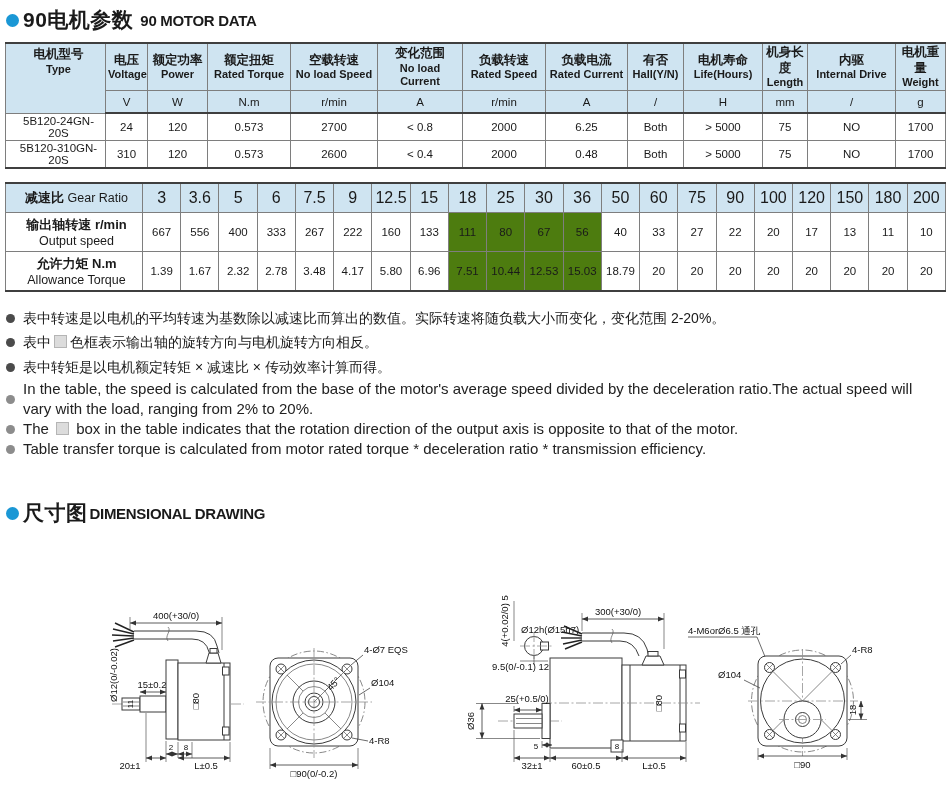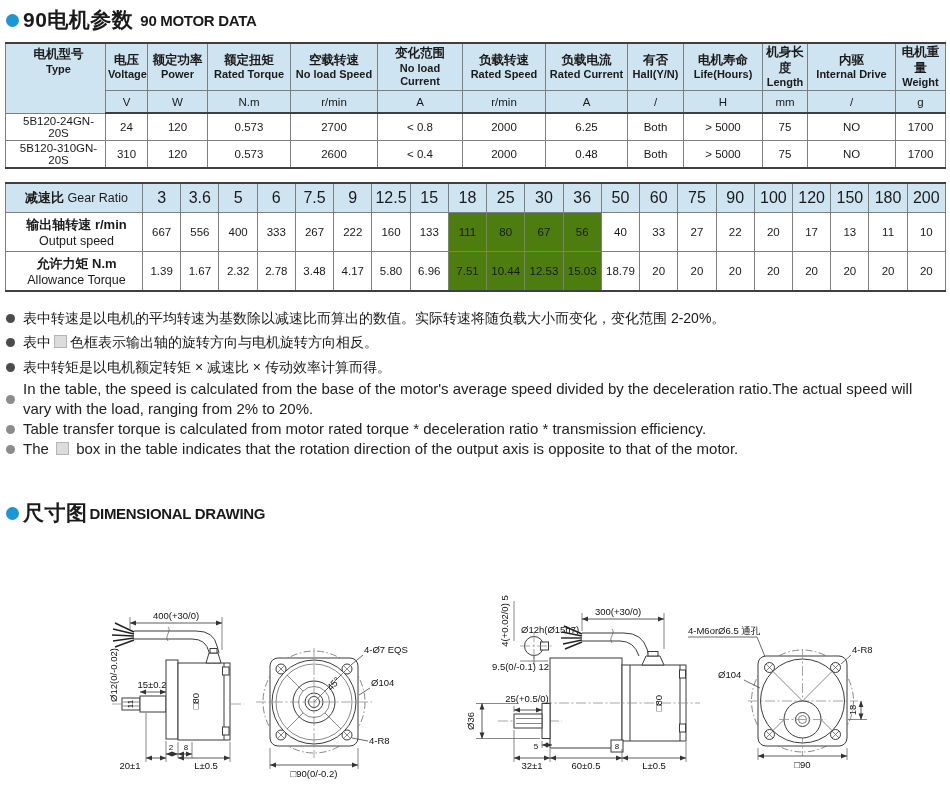--- a/index.html
+++ b/index.html
@@ -290,22 +290,22 @@
           <td>20</td>
         </tr>
       </tbody>
   </table>
 
   <ul class="notes" id="notes-list">
       <li class="note-zh"><span class="nbullet" style="background: rgb(75, 75, 75);"></span><span>表中转速是以电机的平均转速为基数除以减速比而算出的数值。实际转速将随负载大小而变化，变化范围 2-20%。</span></li>
       <li class="note-zh"><span class="nbullet" style="background: rgb(75, 75, 75);"></span><span>表中</span><span class="graybox"></span><span>色框表示输出轴的旋转方向与电机旋转方向相反。</span></li>
       <li class="note-zh"><span class="nbullet" style="background: rgb(75, 75, 75);"></span><span>表中转矩是以电机额定转矩 × 减速比 × 传动效率计算而得。</span></li>
       <li class="note-en"><span class="nbullet" style="background: rgb(140, 140, 140);"></span><span>In the table, the speed is calculated from the base of the motor's average speed  divided by the deceleration ratio.The actual speed will vary with the load, ranging from 2% to 20%.</span></li>
+      <li class="note-en"><span class="nbullet" style="background: rgb(140, 140, 140);"></span><span>The </span><span class="graybox"></span><span> box in the table indicates that the rotation direction of the output axis is opposite to that of the motor.</span></li>
       <li class="note-en"><span class="nbullet" style="background: rgb(140, 140, 140);"></span><span>Table transfer torque is calculated from motor rated torque * deceleration ratio * transmission efficiency.</span></li>
-      <li class="note-en"><span class="nbullet" style="background: rgb(140, 140, 140);"></span><span>The </span><span class="graybox"></span><span> box in the table indicates that the rotation direction of the output axis is opposite to that of the motor.</span></li>
     </ul>
 
   <div class="sec-head tight" style="margin-top:40px;">
     <span class="bullet"></span>
     <span class="zh">尺寸图</span>
     <span class="en">DIMENSIONAL DRAWING</span>
   </div>
 
   <svg class="draw" width="950" height="233" viewBox="0 0 950 233">
     <defs>

